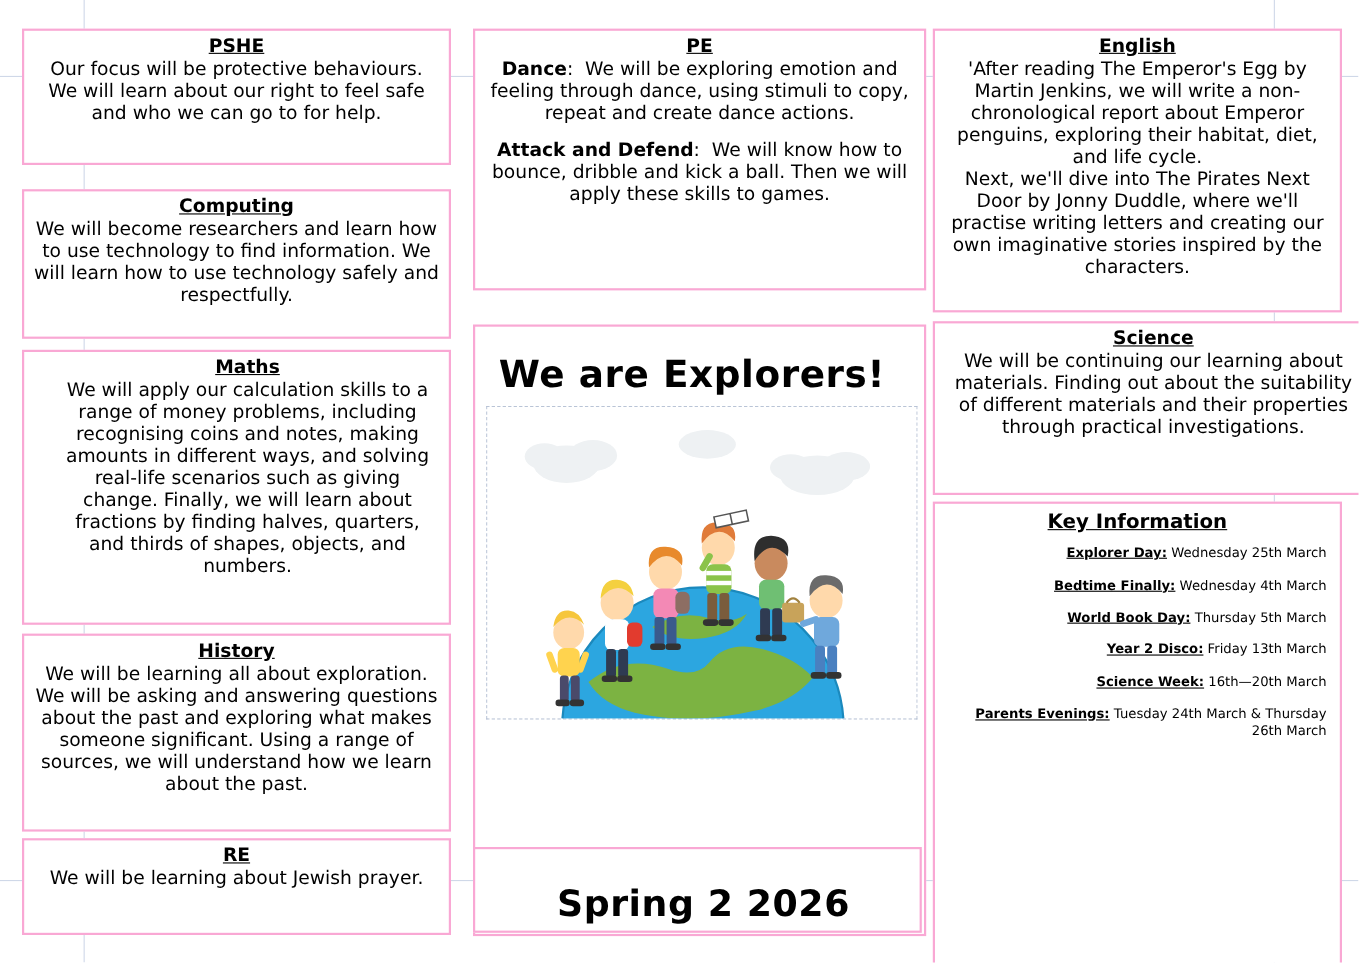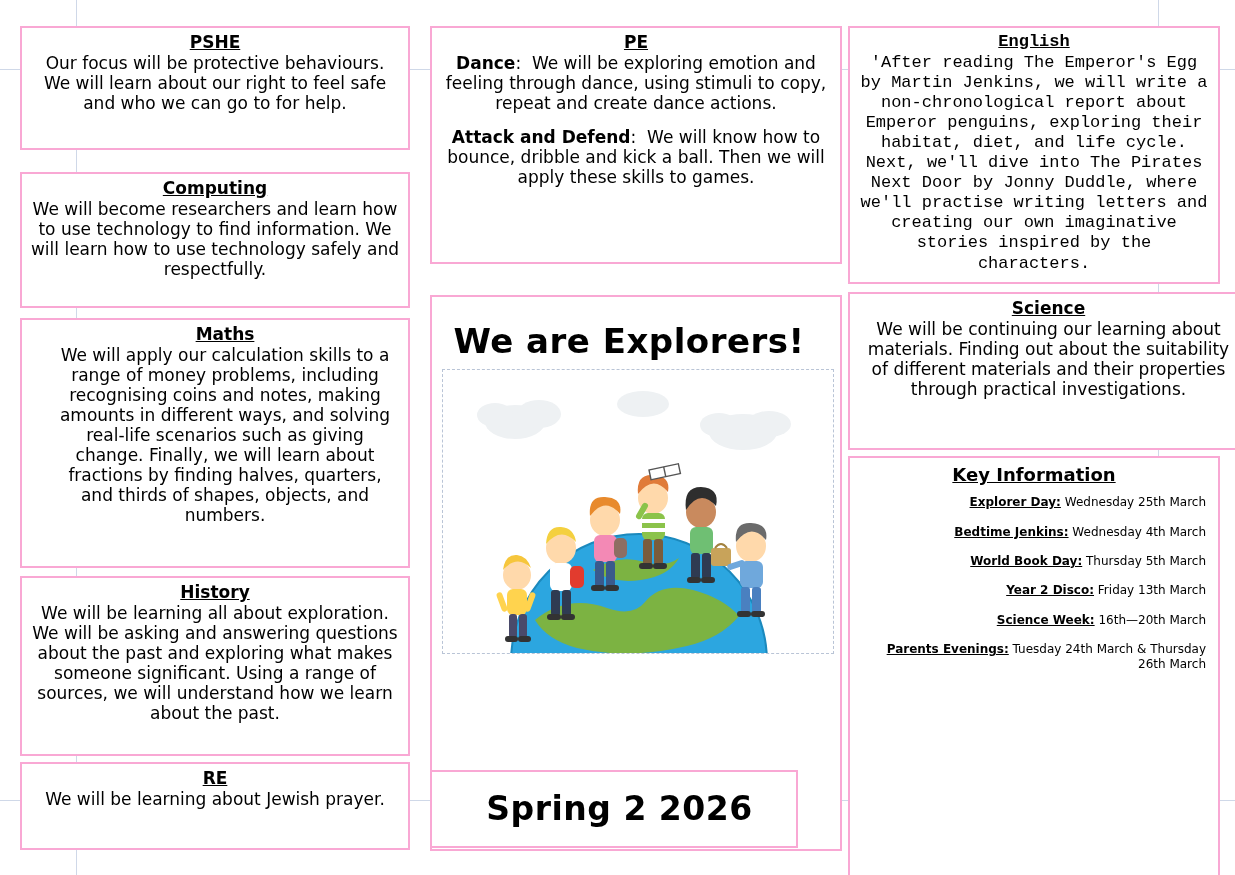--- a/index.html
+++ b/index.html
@@ -55,25 +55,25 @@
   #box-pshe      { left: 20px;  top: 26px;  width: 390px; height: 124px; }
   #box-computing { left: 20px;  top: 172px; width: 390px; height: 136px; }
   #box-maths     { left: 20px;  top: 318px; width: 390px; height: 250px; padding-left: 28px; }
   #box-history   { left: 20px;  top: 576px; width: 390px; height: 180px; }
   #box-re        { left: 20px;  top: 762px; width: 390px; height: 88px; }
 
   
   #box-pe        { left: 430px; top: 26px;  width: 412px; height: 238px; }
   #box-hero      { left: 430px; top: 282px; width: 412px; height: 556px;
                    padding: 10px 24px 12px 10px; margin-top: 13px; }
-  #box-term      { left: 430px; top: 770px; width: 368px; height: 78px;
-                   display: flex; align-items: center; justify-content: center; padding-left: 19px; }
+  #box-term      { left: 430px; top: 770px; width: 408px; height: 78px;
+                   display: flex; align-items: flex-end; justify-content: center; padding-left: 19px; }
 
   
-  #box-english   { left: 848px; top: 26px;  width: 372px; height: 258px; font-family: Liberation Mono, monospace; }
+  #box-english   { left: 848px; top: 26px;  width: 372px; height: 258px; }
   #box-science   { left: 848px; top: 292px; width: 401px; height: 158px; }
   #box-key       { left: 848px; top: 456px; width: 372px; height: 476px;
                    text-align: left; padding: 6px 12px; }
 
   .hero-title {
     font-family: "DejaVu Sans", sans-serif;
     font-weight: bold;
     font-size: 34px;
     letter-spacing: 0.5px;
     margin: 14px 0 8px 0;
@@ -276,21 +276,21 @@
     <span class="body-text">We will be continuing our learning about materials. Finding out about the suitability of different materials and their properties through practical investigations.</span>
   </div>
 
   <div class="box" id="box-key">
     <div class="key-title">Key Information</div>
 
     <div class="key-item">
       <span class="k-label">Explorer Day:</span><span> Wednesday 25th March</span>
     </div>
     <div class="key-item">
-      <span class="k-label">Bedtime Jenkins:</span><span> Wednesday 4th March</span>
+      <span class="k-label">Bedtime Finally:</span><span> Wednesday 4th March</span>
     </div>
     <div class="key-item">
       <span class="k-label">World Book Day:</span><span> Thursday 5th March</span>
     </div>
     <div class="key-item">
       <span class="k-label">Year 2 Disco:</span><span> Friday 13th March</span>
     </div>
     <div class="key-item">
       <span class="k-label">Science Week:</span><span> 16th—20th March</span>
     </div>

